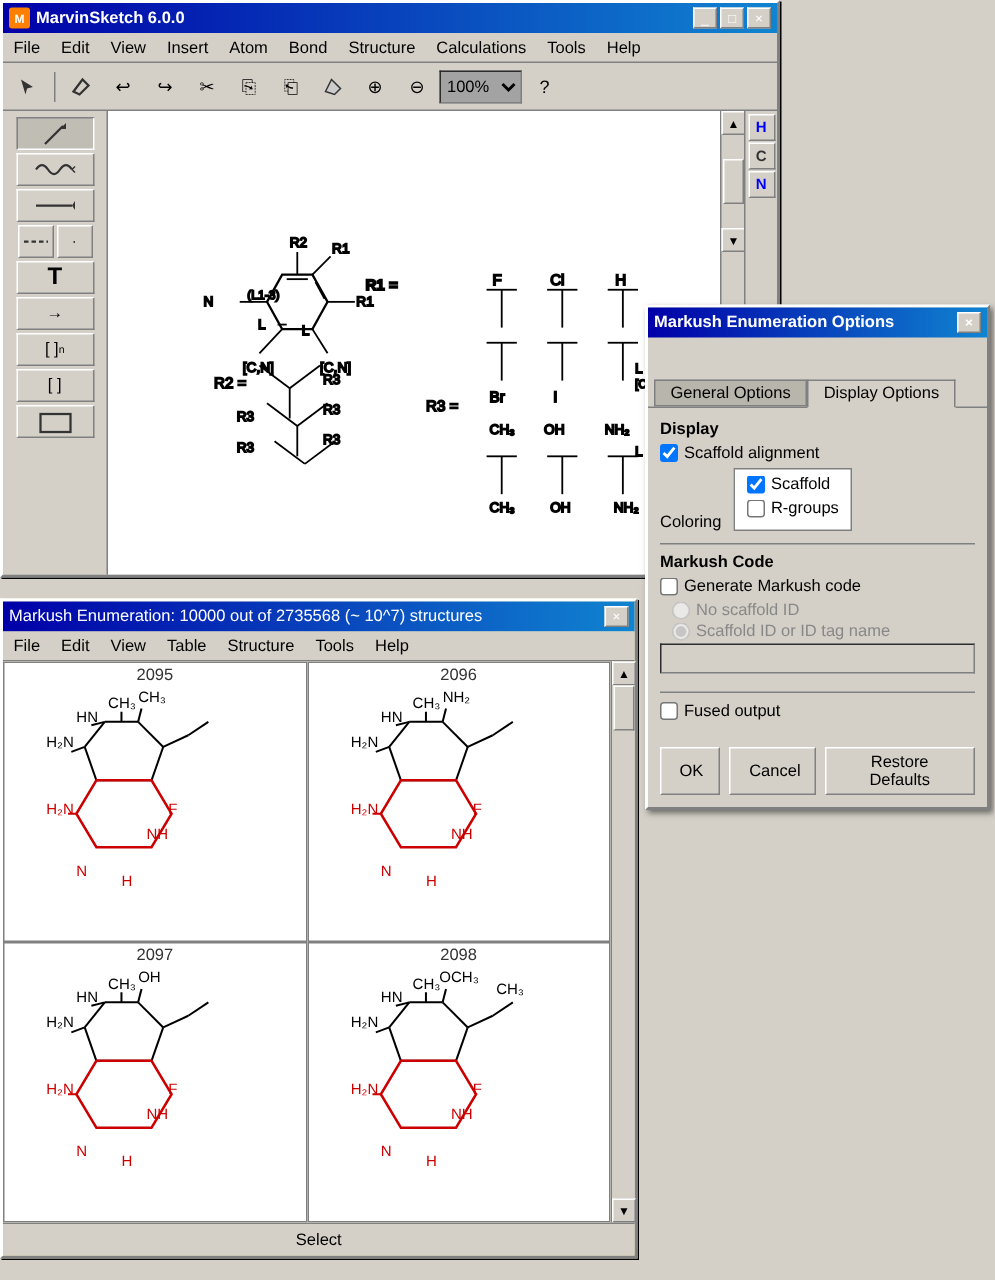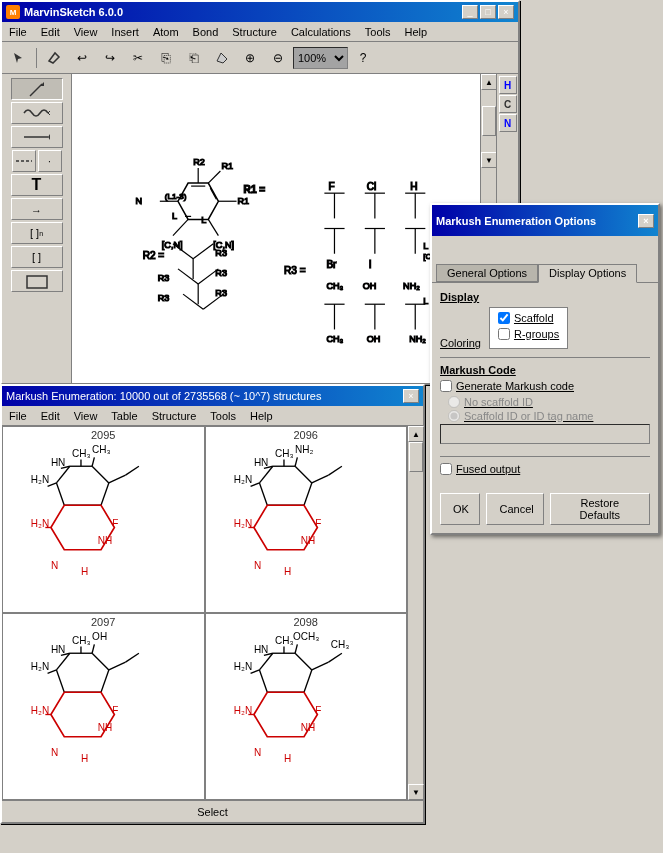--- a/index.html
+++ b/index.html
@@ -195,21 +195,21 @@
       display: flex; align-items: center; justify-content: center;
       font-size: 10px; font-weight: bold;
       cursor: pointer;
     }
     .right-btn.blue { color: #0000ff; }
     .right-btn.dark { color: #333; }
 
     
     .enum-window {
       position: absolute;
-      top: 384px; left: 0;
+      top: 399px; left: 0;
       width: 425px;
       height: 440px;
       background: #fef9c3;
       border: 2px solid #808080;
       border-top: 2px solid #ffffff;
       border-left: 2px solid #ffffff;
       box-shadow: 1px 1px 0 #000;
     }
     .enum-titlebar {
       background: linear-gradient(to right, #0000a8, #1084d0);
@@ -292,21 +292,21 @@
       border-left: 2px solid #ffffff;
       box-shadow: 2px 2px 4px rgba(0,0,0,0.5);
     }
     .dialog-titlebar {
       background: linear-gradient(to right, #0000a8, #1084d0);
       color: white;
       padding: 2px 4px;
       display: flex;
       align-items: center;
       justify-content: space-between;
-      height: 31px;
+      height: 20px;
       font-size: 11px; font-weight: bold;
     }
     .dialog-tabs {
       display: flex;
       background: #d4d0c8;
       padding: 4px 4px 0 4px;
       margin-top: 24px;
     }
     .dialog-tab {
       padding: 2px 10px;
@@ -323,21 +323,20 @@
       z-index: 1;
     }
     .dialog-tab.inactive {
       background: #b8b5ac;
       border-bottom: 1px solid #808080;
     }
     .dialog-content {
       background: #d4d0c8;
       border-top: 1px solid #808080;
       padding: 8px;
-      text-decoration: underline;
     }
 
     .section-label {
       font-size: 11px; font-weight: bold;
       margin-bottom: 4px;
     }
     .checkbox-row {
       display: flex; align-items: center; gap: 4px;
       margin-bottom: 4px;
     }
@@ -826,20 +825,24 @@
     <div class="dialog-tab active">
       <span>Display Options</span>
     </div>
   </div>
 
   <div class="dialog-content">
 
     
     <div class="section-label">Display</div>
 
+    <div class="checkbox-row">
+      <input type="checkbox" id="scaffoldAlign" checked="" style="">
+      <label for="scaffoldAlign">Scaffold alignment</label>
+    </div>
 
     <div class="coloring-row">
       <span class="coloring-label">Coloring</span>
       <div class="coloring-group">
         <div class="checkbox-row">
           <input type="checkbox" id="scaffoldColor" checked="" style="">
           <label for="scaffoldColor">Scaffold</label>
         </div>
         <div class="checkbox-row">
           <input type="checkbox" id="rgroupColor" style="">

